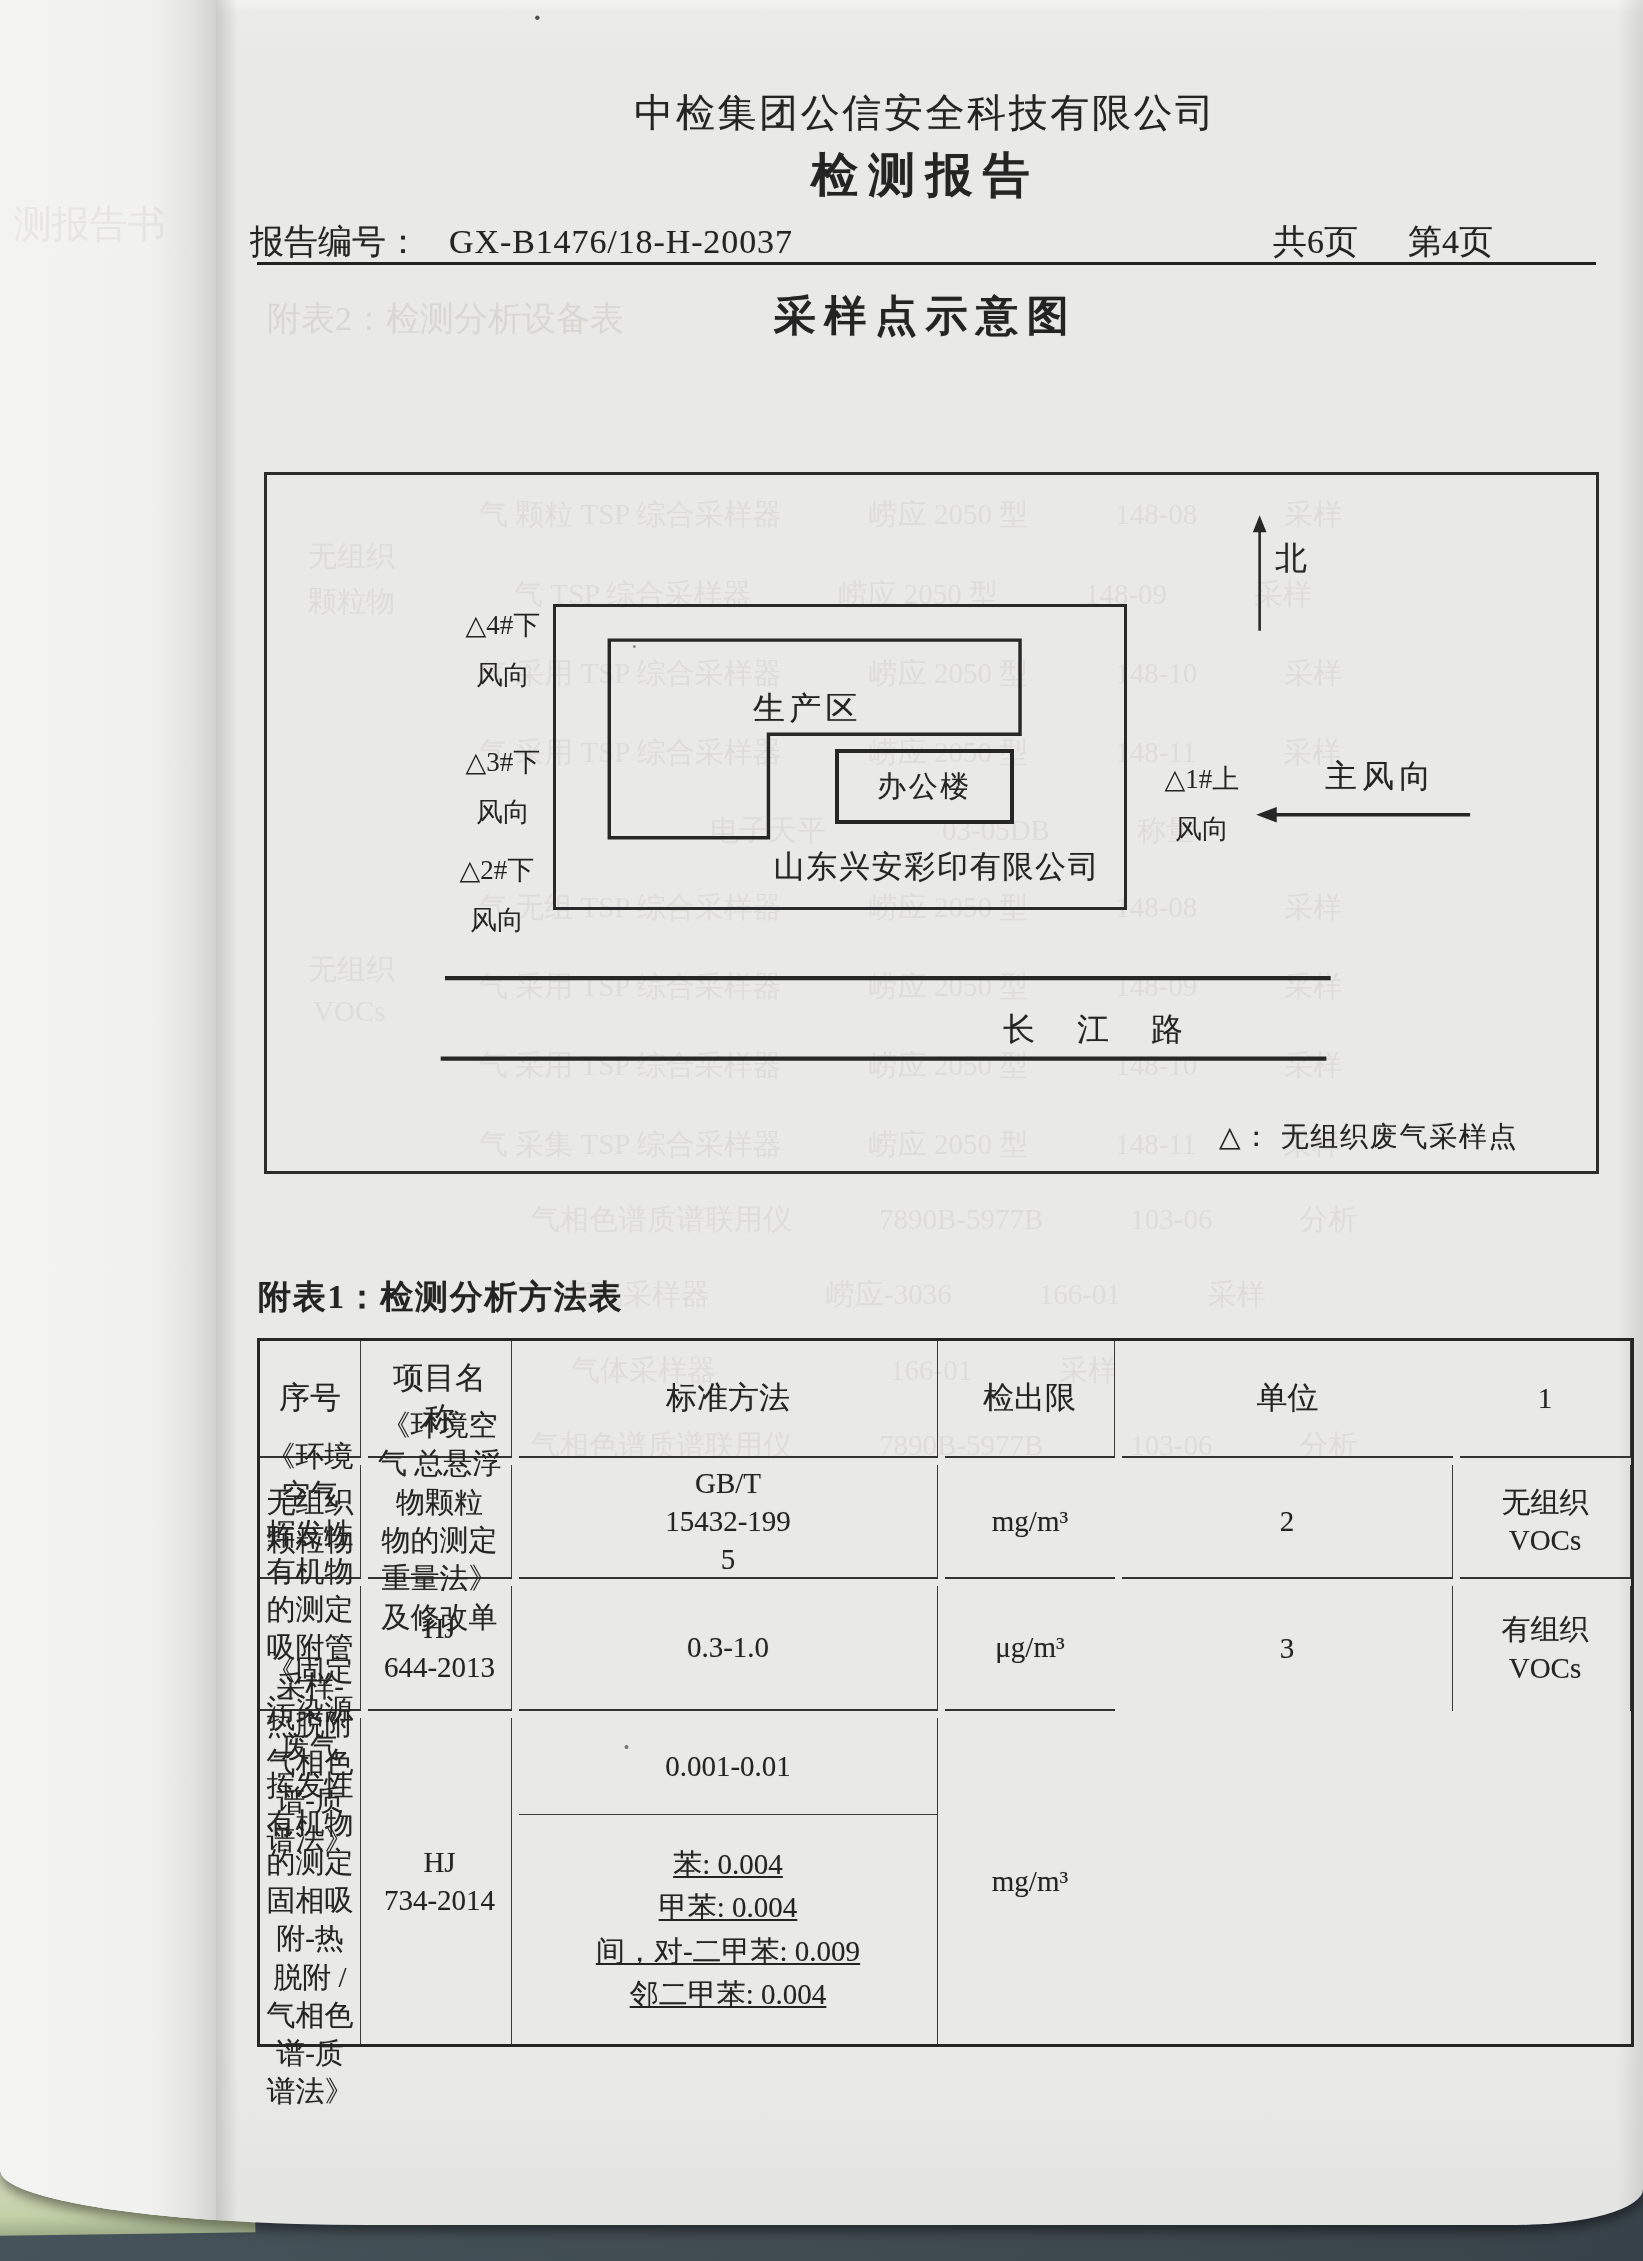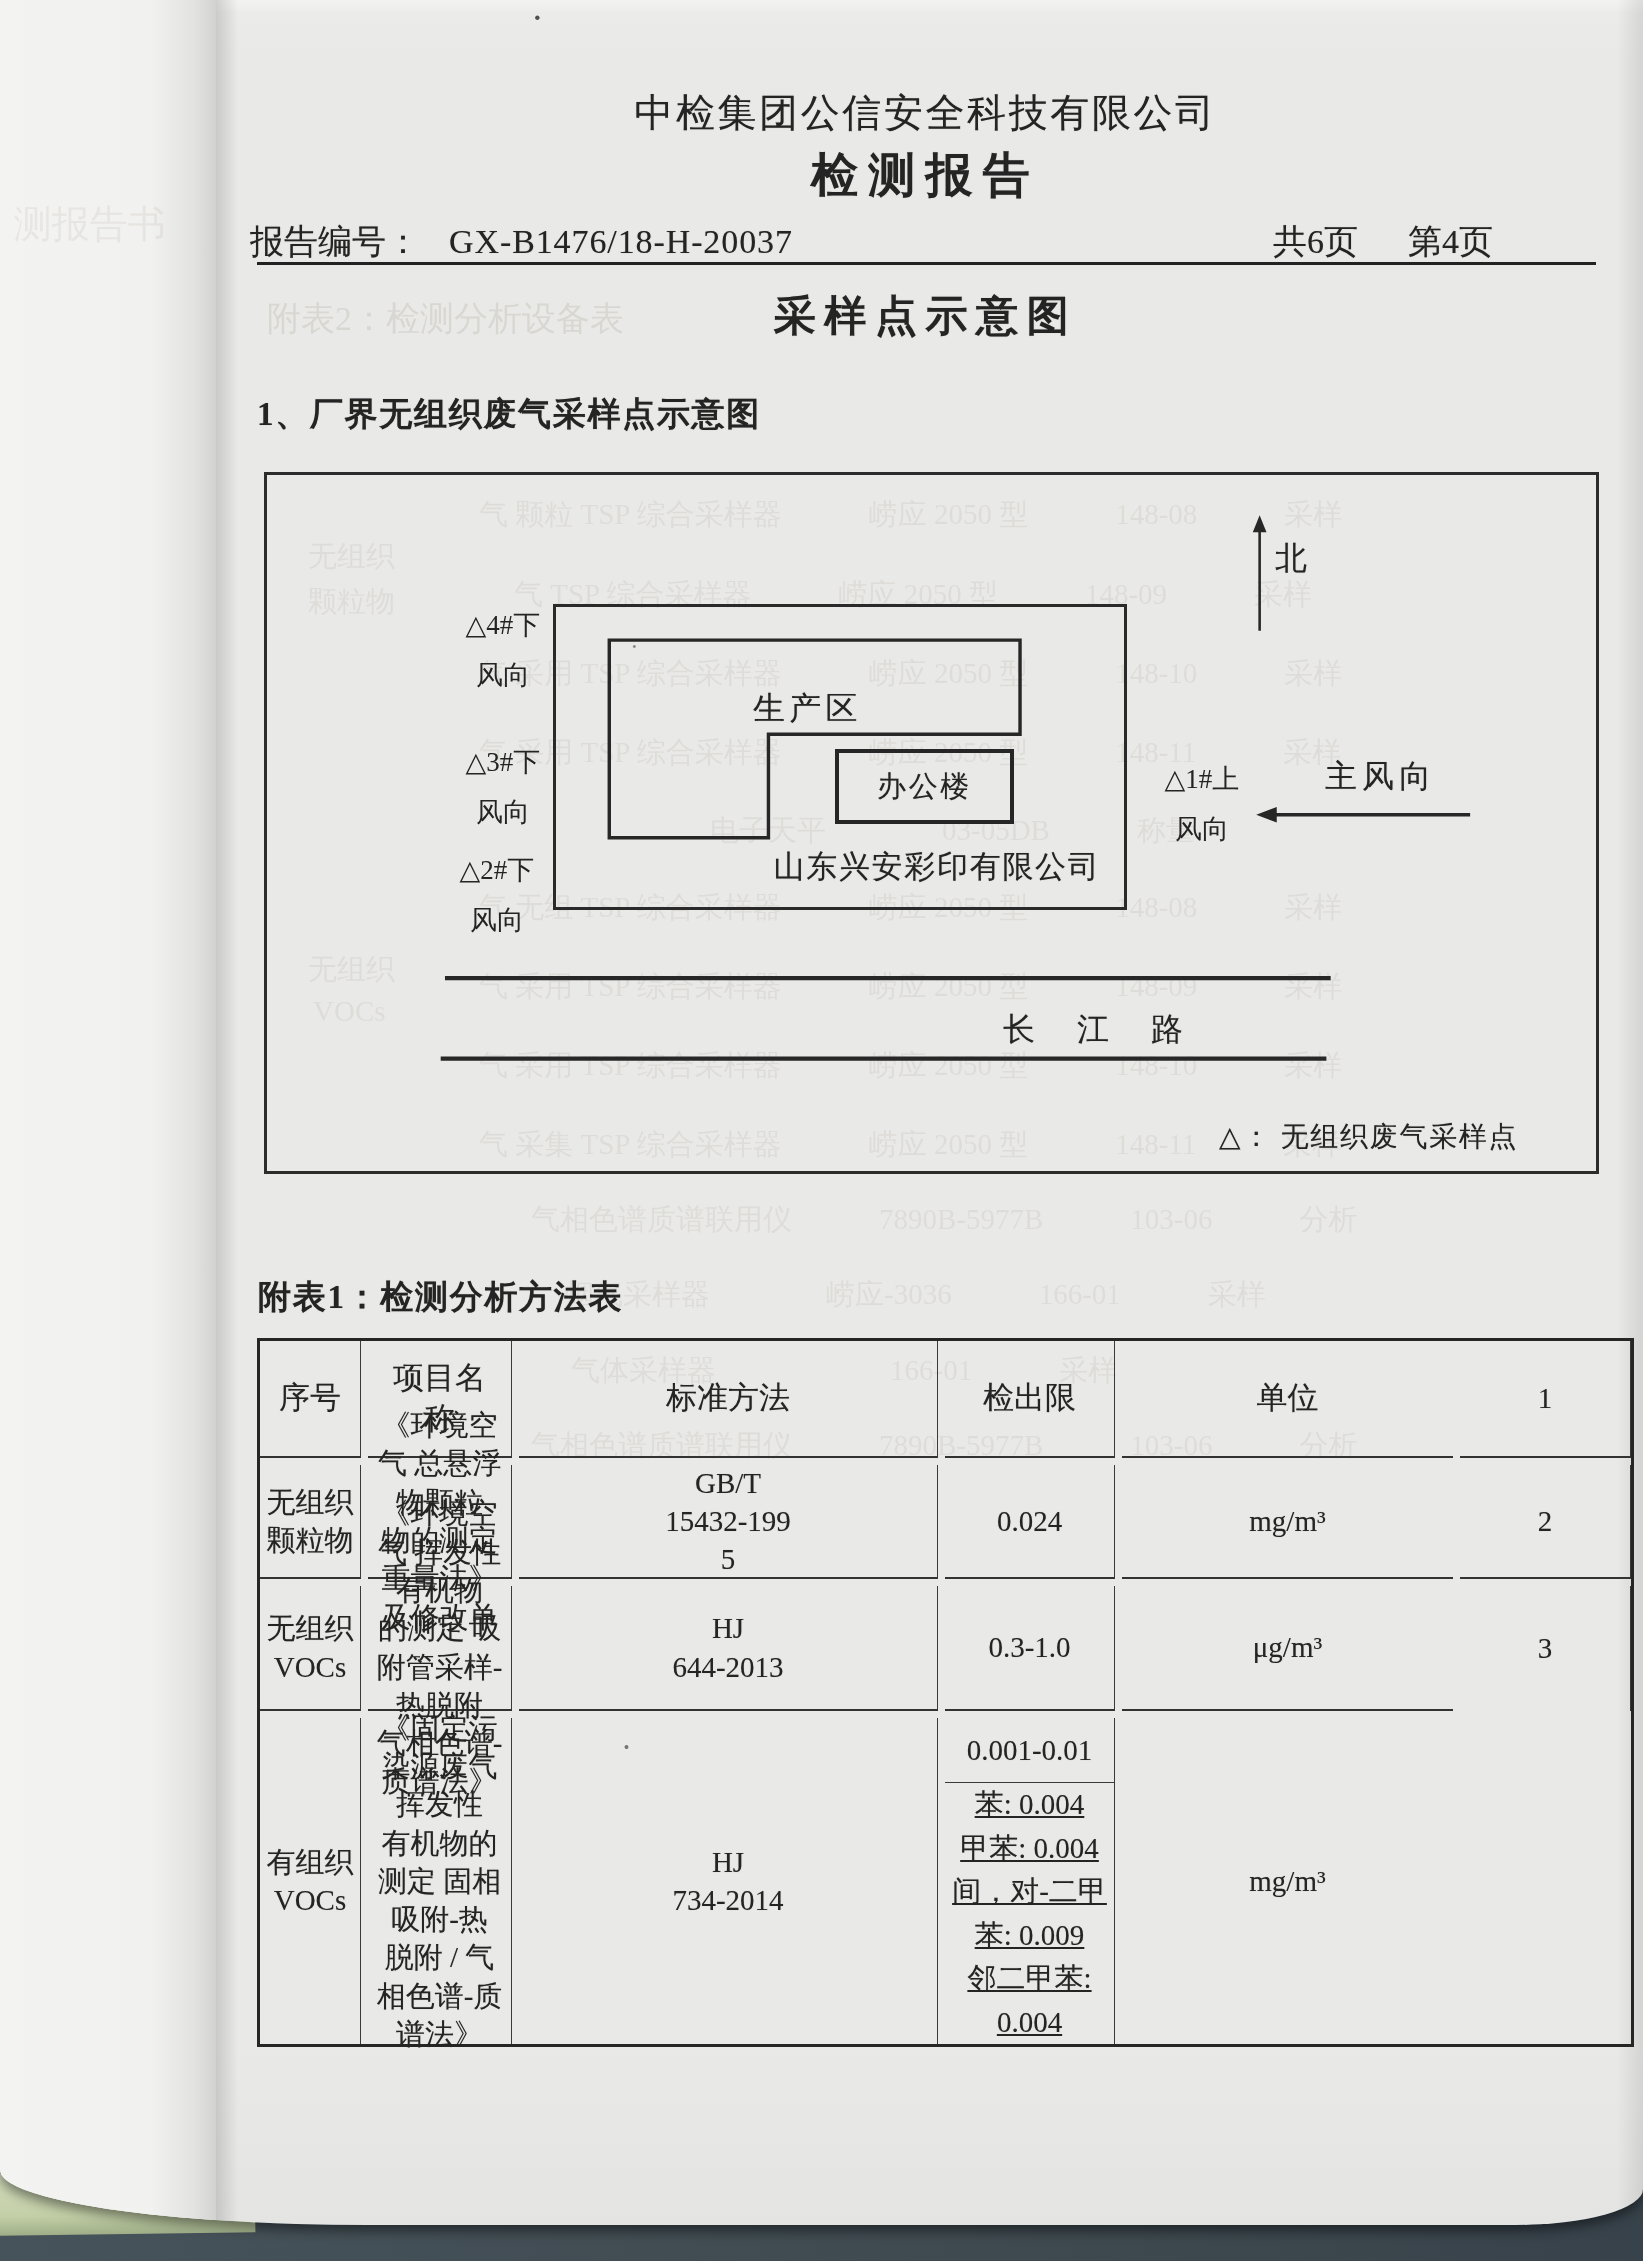--- a/index.html
+++ b/index.html
@@ -111,21 +111,20 @@
     <div id="doc-title" class="abs txt ctr">检测报告</div>
     <div id="report-no-row" class="abs txt">
       <span>报告编号：</span><span class="code">GX-B1476/18-H-20037</span>
     </div>
     <div id="pages-row" class="abs txt">
       <span>共6页</span><span>第4页</span>
     </div>
     <div id="header-rule" class="abs"></div>
 
     <div id="main-title" class="abs txt ctr">采样点示意图</div>
-    <div id="diagram-heading" class="abs txt">1、厂界无组织废气采样点示意图</div>
 
     <div id="figure-frame" class="abs"></div>
     <div id="factory-box" class="abs"></div>
 
     <svg class="abs" style="left:0;top:0" width="1643" height="2225" viewBox="0 0 1920 2600">
       <polygon class="ln" points="712,748 1192,748 1192,858 898,858 898,979 712,979" fill="none" stroke-width="4"></polygon>
       <line class="ln" x1="1472" y1="616" x2="1472" y2="737" stroke-width="3"></line>
       <polygon points="1472,602 1464,622 1480,622" fill="#272727"></polygon>
       <line class="ln" x1="1484" y1="952" x2="1718" y2="952" stroke-width="4"></line>
       <polygon points="1468,952 1492,943 1492,961" fill="#272727"></polygon>
@@ -165,21 +164,20 @@
       <div class="tcell hdr noR">单位</div>
 
       <div class="tcell">1</div>
       <div class="tcell">无组织
 颗粒物</div>
       <div class="tcell">《环境空气 总悬浮物颗粒
 物的测定 重量法》及修改单</div>
       <div class="tcell">GB/T
 15432-199
 5</div>
-      <div class="tcell">0.024</div>
       <div class="tcell noR">mg/m³</div>
 
       <div class="tcell">2</div>
       <div class="tcell">无组织
 VOCs</div>
       <div class="tcell">《环境空气 挥发性有机物
 的测定 吸附管采样-热脱附
 气相色谱-质谱法》</div>
       <div class="tcell">HJ
 644-2013</div>

